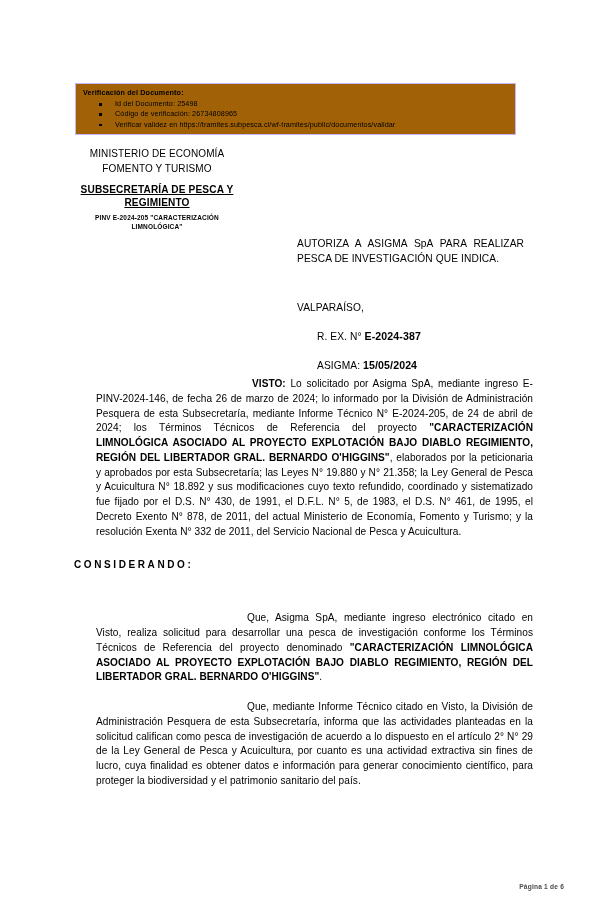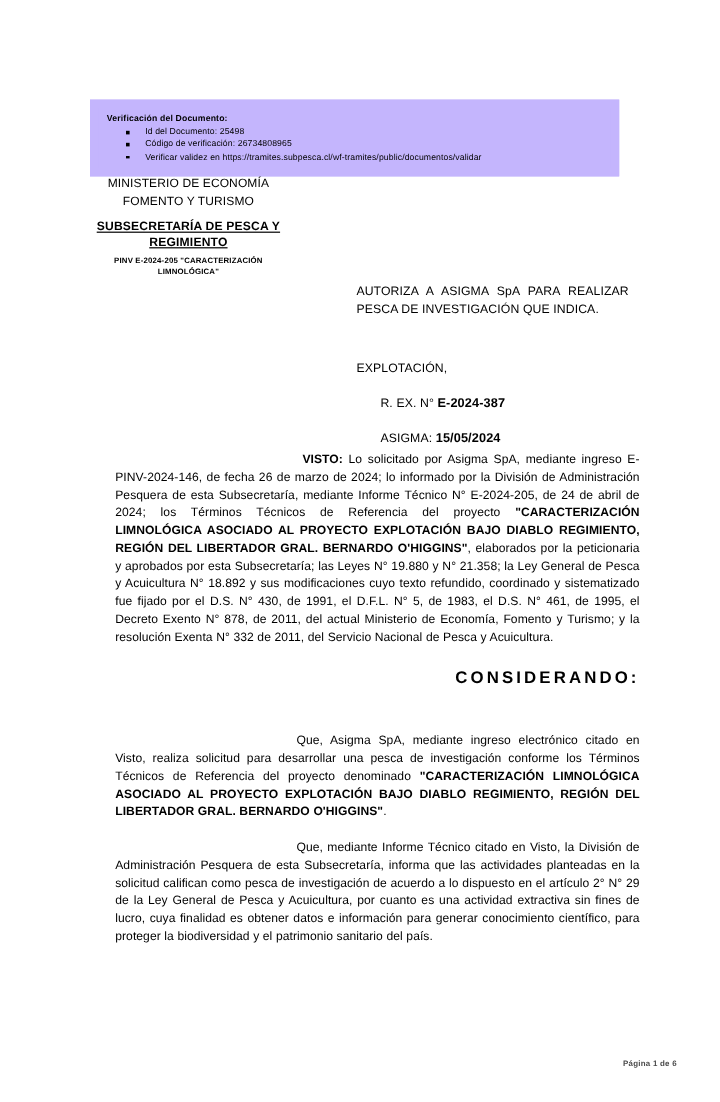--- a/index.html
+++ b/index.html
@@ -15,22 +15,22 @@
     width:600px; height:918px;
     background:#ffffff;
     overflow:hidden;
   }
 
   
   .verif-box {
     position:absolute;
     left:75px; top:83px;
     width:441px;
-    border:7px solid #c4b5fd;
-    background:#c4b5fd;
+    border:1px solid #c4b5fd;
+    background:#a16207;
     padding:4px 5px 4px 7px;
   }
   .verif-title {
     font-size:7.2px;
     font-weight:bold;
     letter-spacing:0.15px;
     line-height:10px;
     white-space:nowrap;
   }
   .verif-list { list-style:none; margin:1px 0 0 0; }
@@ -120,22 +120,22 @@
     text-align-last:left;
     letter-spacing:0.05px;
     word-spacing:0.1px;
     margin-left:22px;
   }
   p.para.indent { text-indent:156px; }
   p.para.indent2 { text-indent:151px; }
   p.para b { font-weight:bold; }
   .considerando {
     margin-top:18px;
-    text-align:right;
-    font-size:14px;
+    text-align:left;
+    font-size:10px;
     font-weight:bold;
     letter-spacing:2.6px;
     line-height:15px;
   }
   .gap-a { height:39px; }
   .gap-b { height:15px; }
 
   
   .footer {
     position:absolute;
@@ -168,21 +168,21 @@
       <div><span>REGIMIENTO</span></div>
     </div>
     <div class="hdr-pinv">
       <div>PINV E-2024-205 "CARACTERIZACIÓN</div>
       <div>LIMNOLÓGICA"</div>
     </div>
   </div>
 
   <div class="rblock">
     <div class="rtitle">AUTORIZA A ASIGMA SpA PARA REALIZAR PESCA DE INVESTIGACIÓN QUE INDICA.</div>
-    <div class="rplace">EXPLOTACIÓN,</div>
+    <div class="rplace">VALPARAÍSO,</div>
     <div class="rline">
       <span>R. EX. N°</span>
       <b>E-2024-387</b>
     </div>
     <div class="rline">
       <span>ASIGMA:</span>
       <b>15/05/2024</b>
     </div>
   </div>
 

